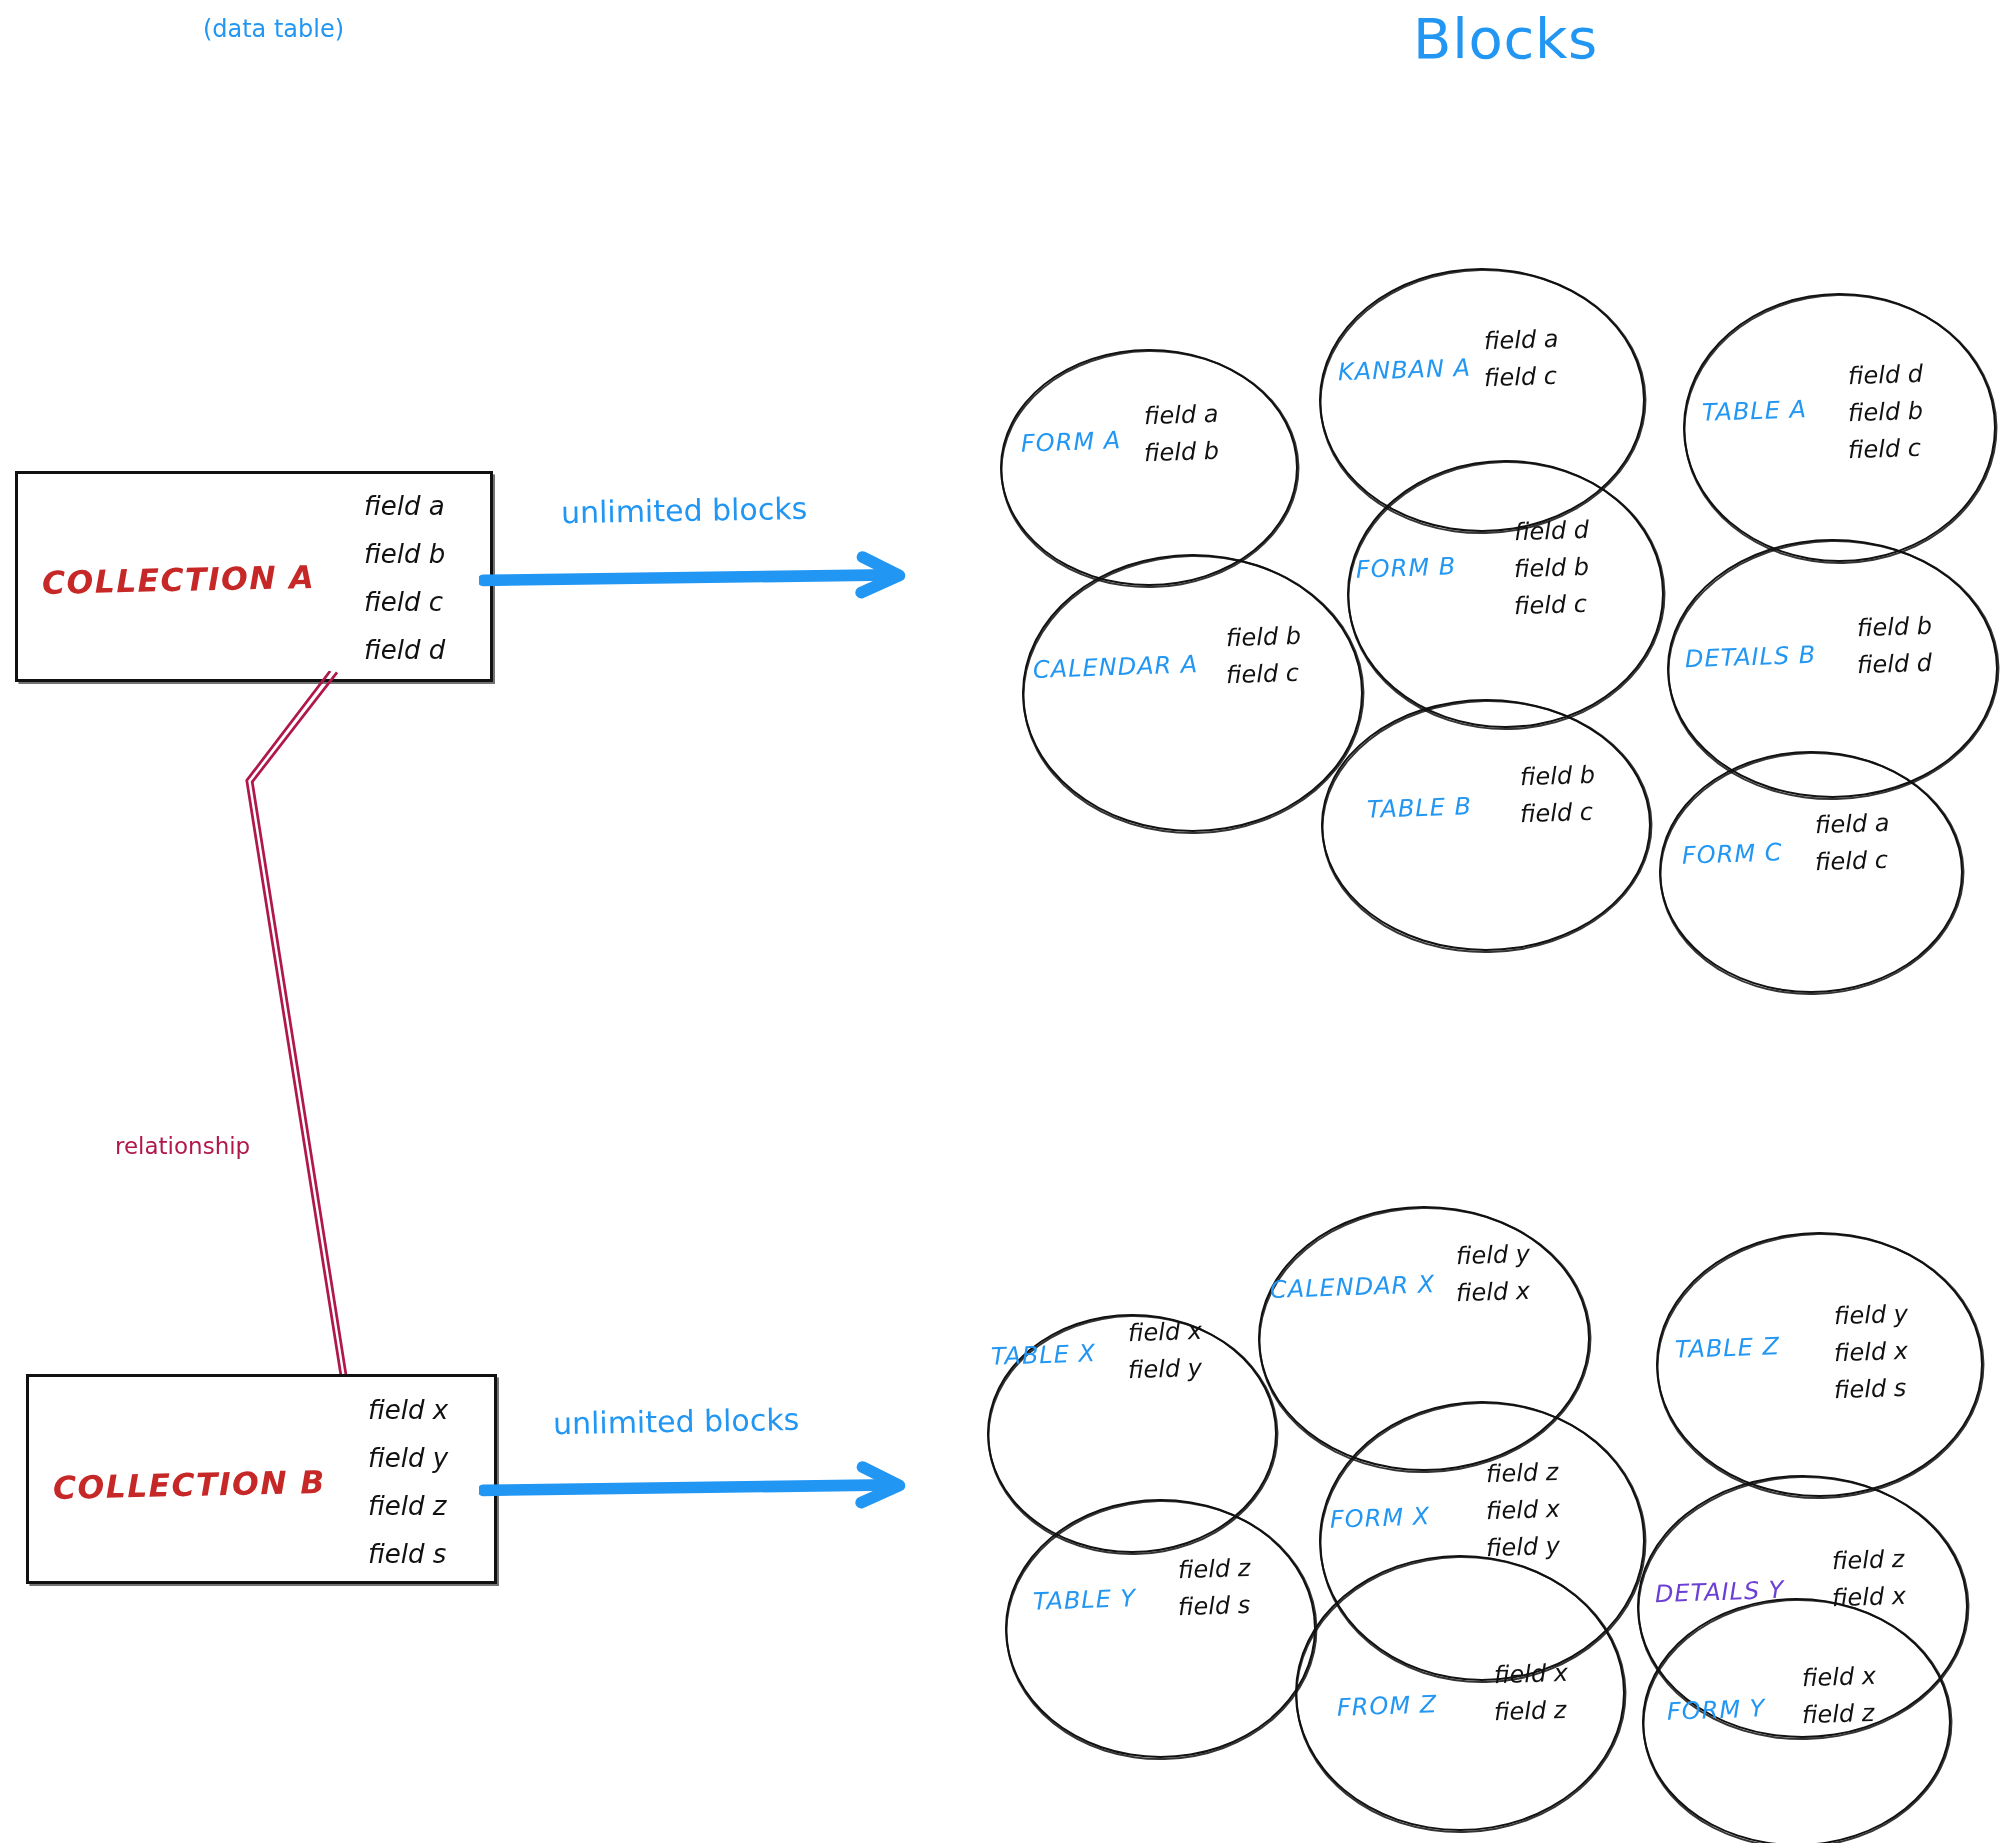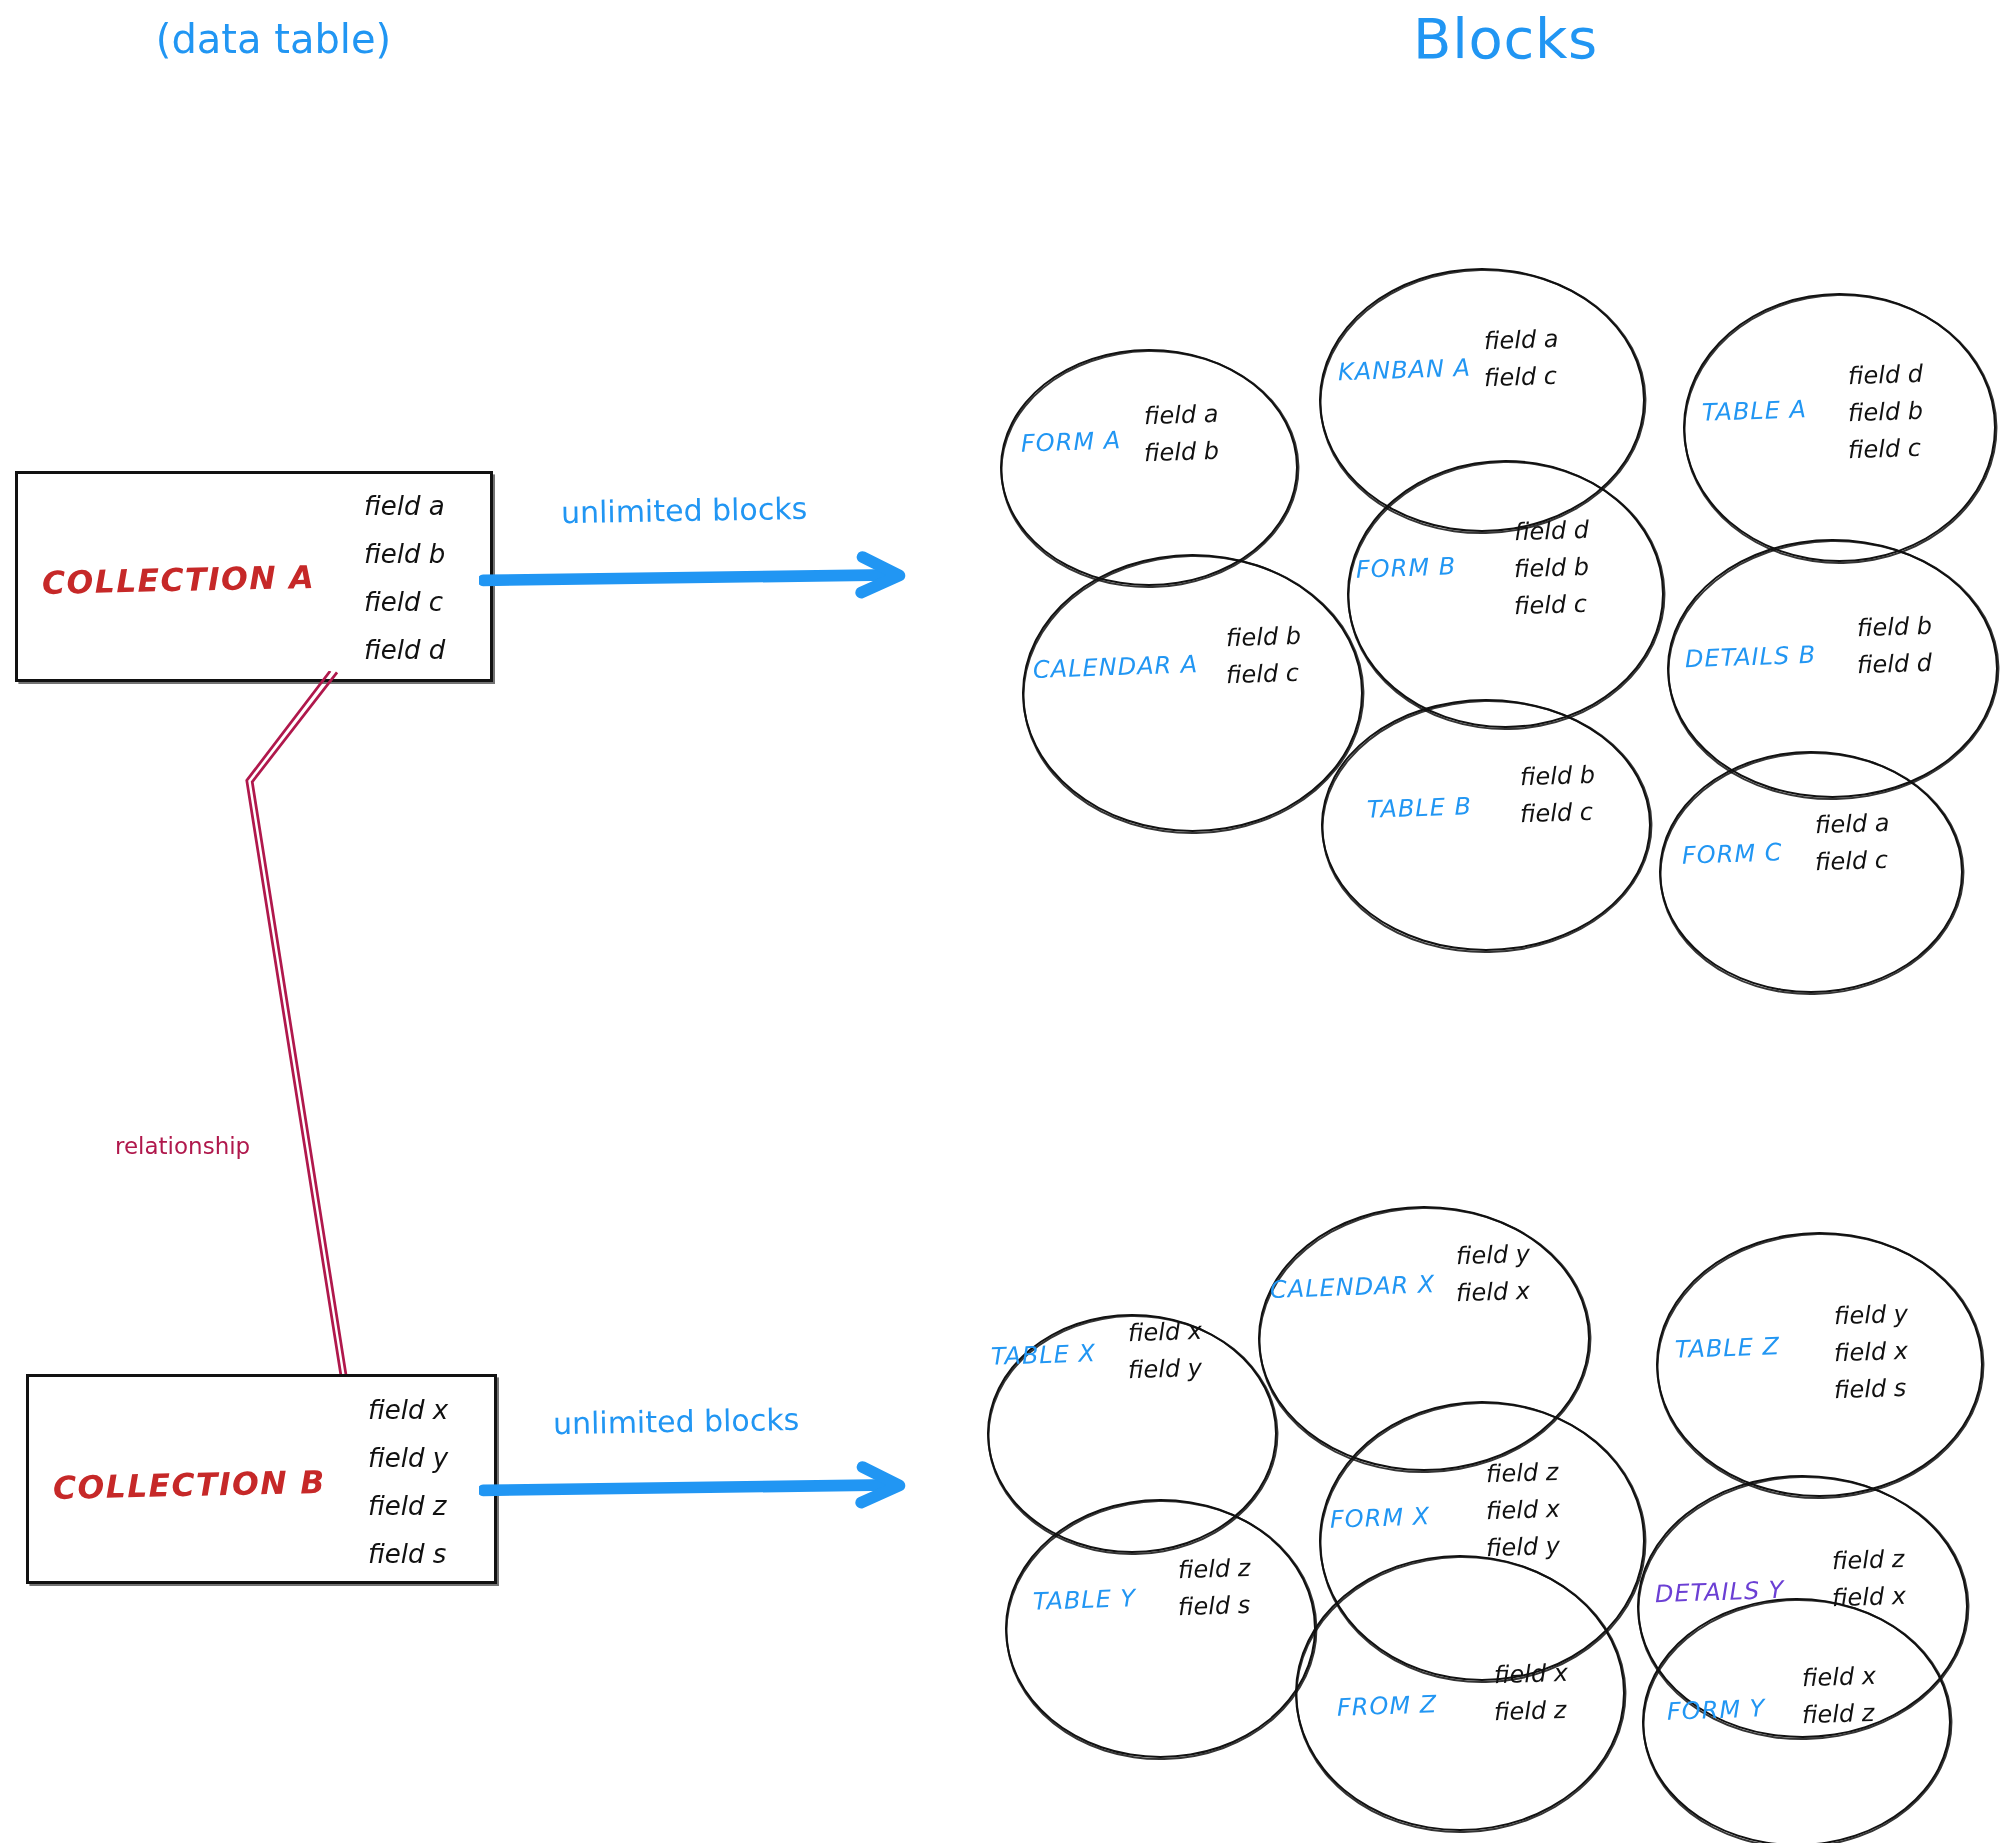--- a/index.html
+++ b/index.html
@@ -3,21 +3,21 @@
 <meta charset="utf-8">
 <style>
   html,body{margin:0;padding:0;background:#ffffff;}
   body{
     width:2005px;height:1843px;position:relative;overflow:hidden;
     font-family:"DejaVu Sans", sans-serif;
   }
   
   .heading{position:absolute;text-align:center;color:#2196F3;line-height:1.15;}
   .heading .h-main{font-size:56px;font-weight:400;letter-spacing:0.7px;}
-  .heading .h-sub{font-size:40px;font-weight:400;margin-top:9.6px;}
+  .heading .h-sub{font-size:24px;font-weight:400;margin-top:9.6px;}
 
   
   .collection-box{
     position:absolute;border:3.4px solid #111111;background:#ffffff;
     box-shadow:2.7px 2.7px 0 -0.7px rgba(0,0,0,.55);
   }
   .collection-name{
     position:absolute;color:#C62828;font-size:31.5px;letter-spacing:1.4px;
     font-style:italic;font-weight:600;white-space:nowrap;
     transform:rotate(-1.3deg);transform-origin:left center;

